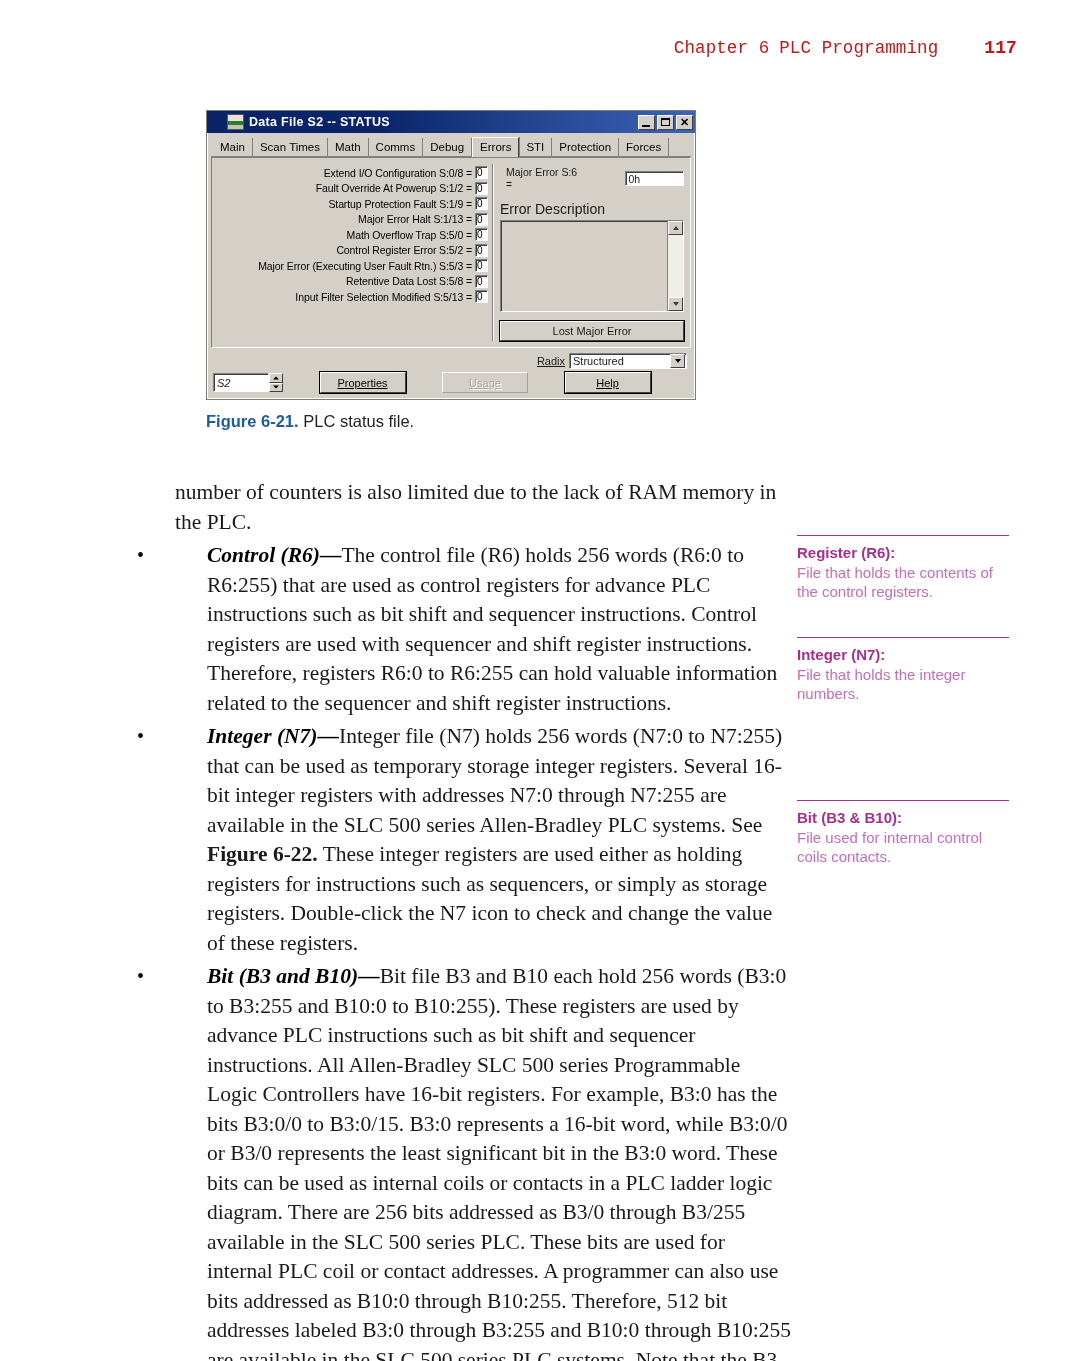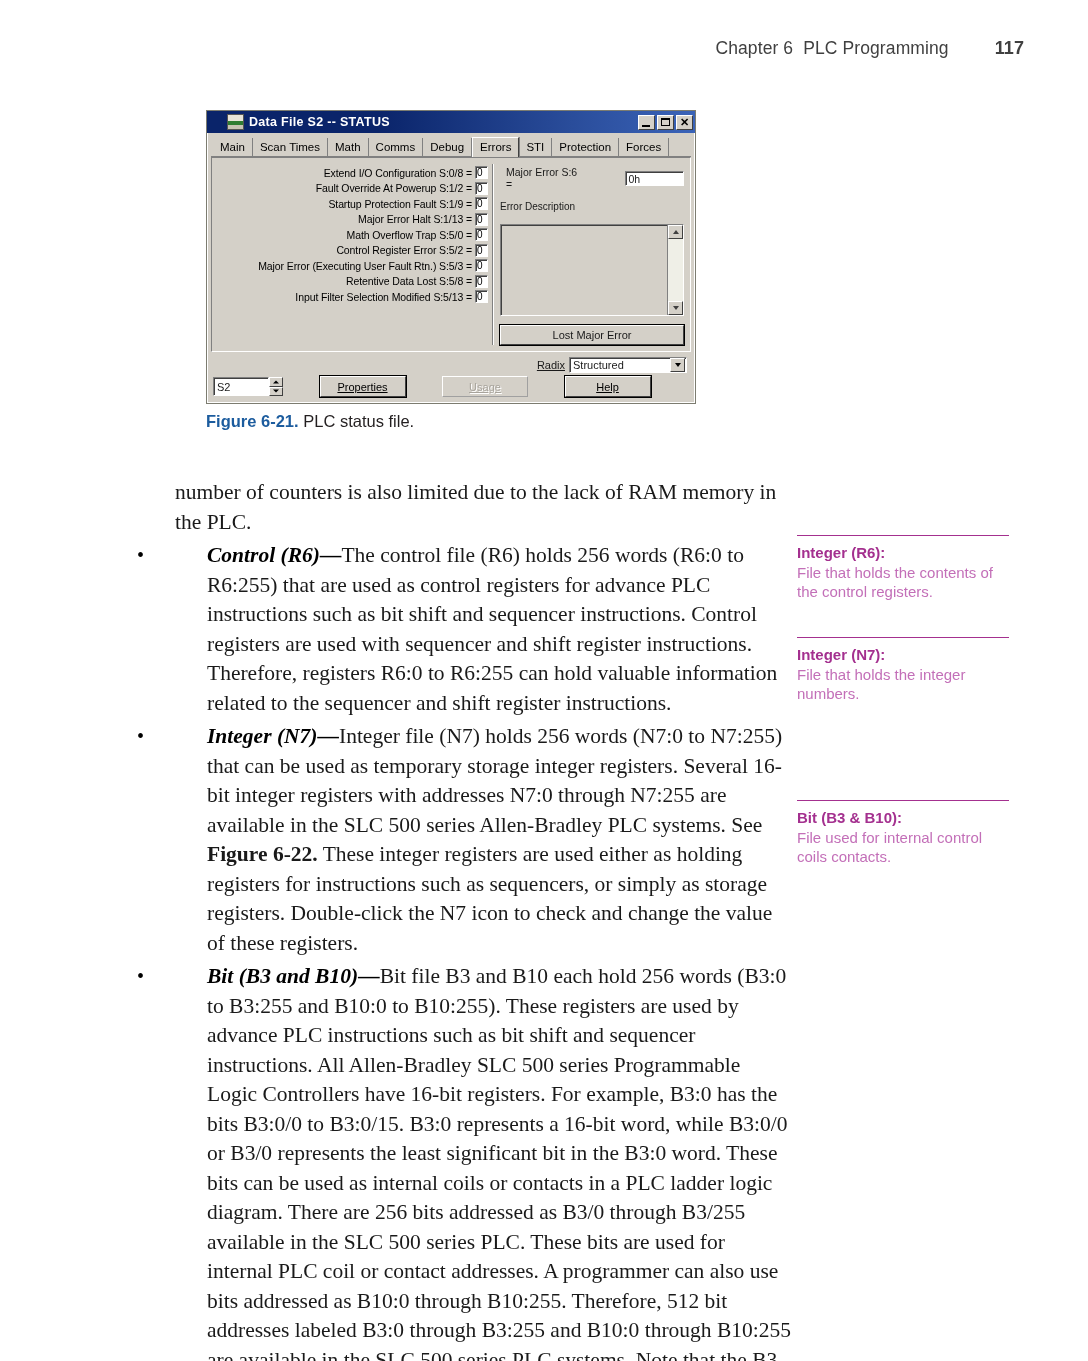--- a/index.html
+++ b/index.html
@@ -13,26 +13,26 @@
     position: relative;
     font-family: "Liberation Serif", serif;
     color: #1a1a1a;
     overflow: hidden;
   }
 
   
   .running-head {
     position: absolute;
     top: 38px;
-    right: 64px;
+    right: 71px;
     display: flex;
     align-items: baseline;
-    font-family: Liberation Sans, sans-serif;
+    font-family: Liberation Mono, monospace;
     font-size: 17.5px;
-    color: #404040;
+    color: #b91c1c;
     letter-spacing: 0.1px;
   }
   .running-head .rh-chapter { margin-right: 10px; }
   .running-head .rh-title { margin-right: 46px; }
   .running-head .rh-page { font-weight: bold; font-size: 18px; }
 
   
   .figure-block {
     position: absolute;
     left: 206px;
@@ -184,22 +184,22 @@
     border-bottom-color: #ffffff;
     box-shadow: 1px 1px 0 #404040 inset;
     margin-left: 4px;
     font-size: 10.5px;
     line-height: 14px;
     padding-left: 2px;
     box-sizing: border-box;
   }
   .errdesc-label {
     font-family: "Liberation Sans", sans-serif;
-    font-size: 10px;
-    margin-bottom: 12px;
+    font-size: 14px;
+    margin-bottom: 3px;
   }
   .errdesc-box {
     height: 90px;
     background: #d4d0c8;
     border: 1px solid #808080;
     border-right-color: #ffffff;
     border-bottom-color: #ffffff;
     box-shadow: 1px 1px 0 #404040 inset;
     display: flex;
   }
@@ -289,20 +289,21 @@
   }
 
   .footer-row {
     display: flex;
     align-items: center;
     padding: 0 4px 2px 2px;
   }
   .spin {
     display: flex;
     align-items: stretch;
+    font-style: italic;
   }
   .spin-field {
     width: 56px; height: 19px;
     background: #ffffff;
     border: 1px solid #808080;
     border-right-color: #ffffff;
     border-bottom-color: #ffffff;
     box-shadow: 1px 1px 0 #404040 inset;
     font-family: "Liberation Sans", sans-serif;
     font-size: 11px;
@@ -591,21 +592,21 @@
     <span class="bullet">•</span>
     <span class="term">Bit (B3 and B10)</span><span class="term">—</span><span>Bit file B3 and B10 each hold 256 words (B3:0 to B3:255 and B10:0 to B10:255). These registers are used by advance PLC instructions such as bit shift and sequencer instructions. All Allen-Bradley SLC 500 series Programmable Logic Controllers have 16-bit registers. For example, B3:0 has the bits B3:0/0 to B3:0/15. B3:0 represents a 16-bit word, while B3:0/0 or B3/0 represents the least significant bit in the B3:0 word. These bits can be used as internal coils or contacts in a PLC ladder logic diagram. There are 256 bits addressed as B3/0 through B3/255 available in the SLC 500 series PLC. These bits are used for internal PLC coil or contact addresses. A programmer can also use bits addressed as B10:0 through B10:255. Therefore, 512 bit addresses labeled B3:0 through B3:255 and B10:0 through B10:255 are available in the SLC 500 series PLC systems. Note that the B3 data file has separate data file icons.</span>
   </div>
 
 </div>
 
 <div class="notes">
 
   <div class="note n1">
     <div class="note-rule"></div>
-    <div class="note-title">Integer (R6):</div>
+    <div class="note-title">Register (R6):</div>
     <div class="note-body">File that holds the contents of the control registers.</div>
   </div>
 
   <div class="note n2">
     <div class="note-rule"></div>
     <div class="note-title">Integer (N7):</div>
     <div class="note-body">File that holds the integer numbers.</div>
   </div>
 
   <div class="note n3">

